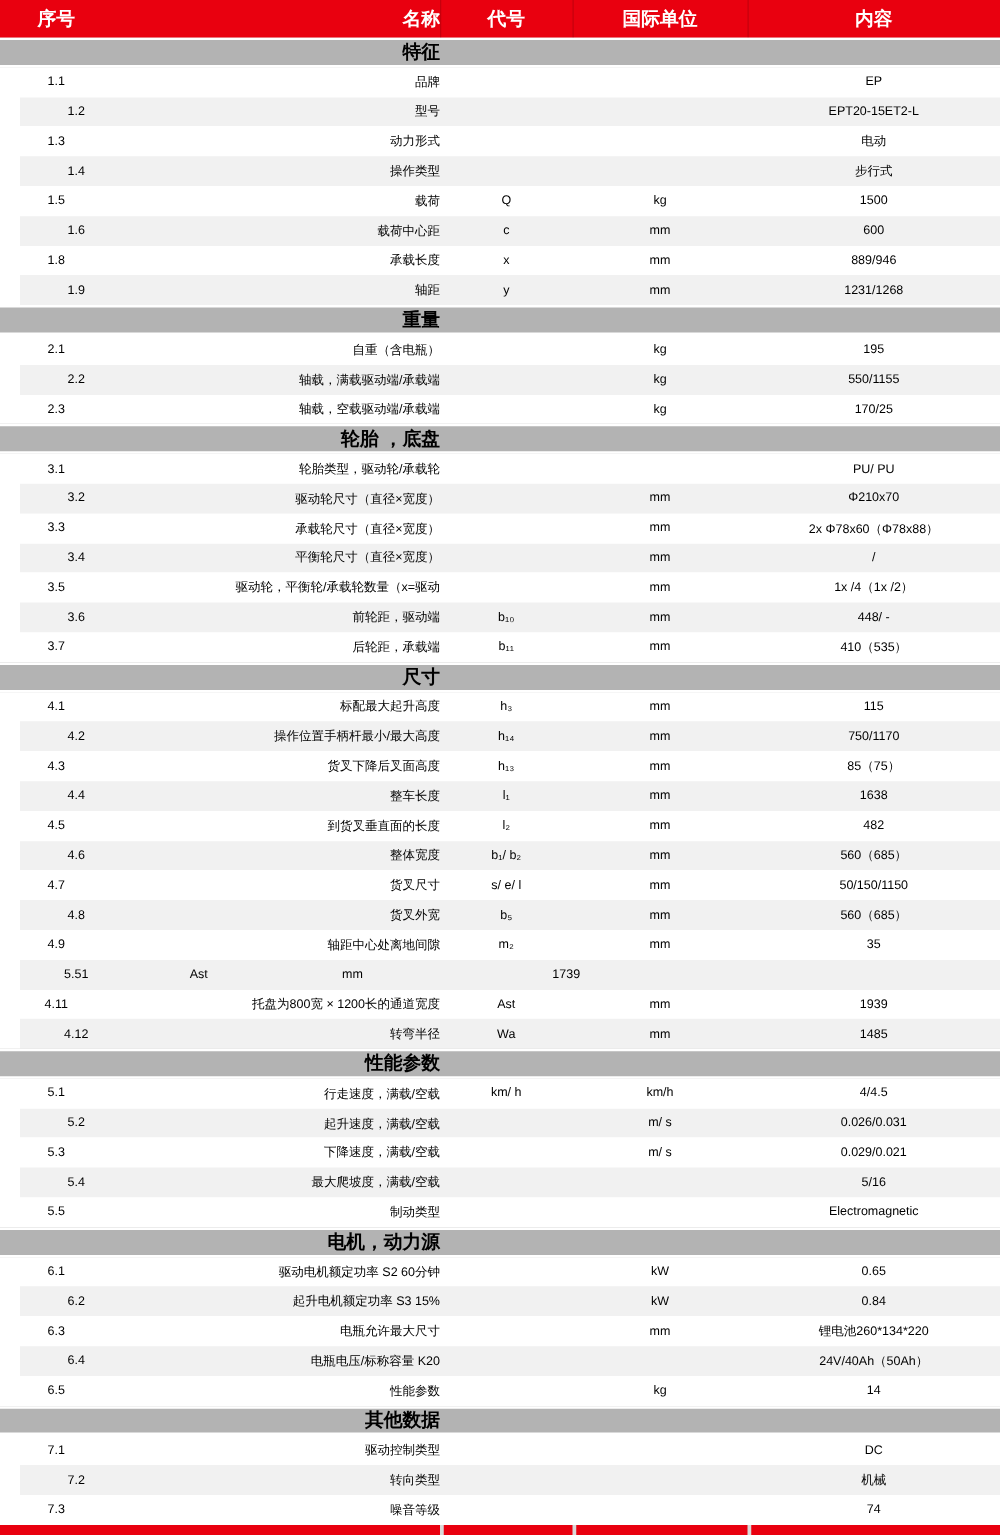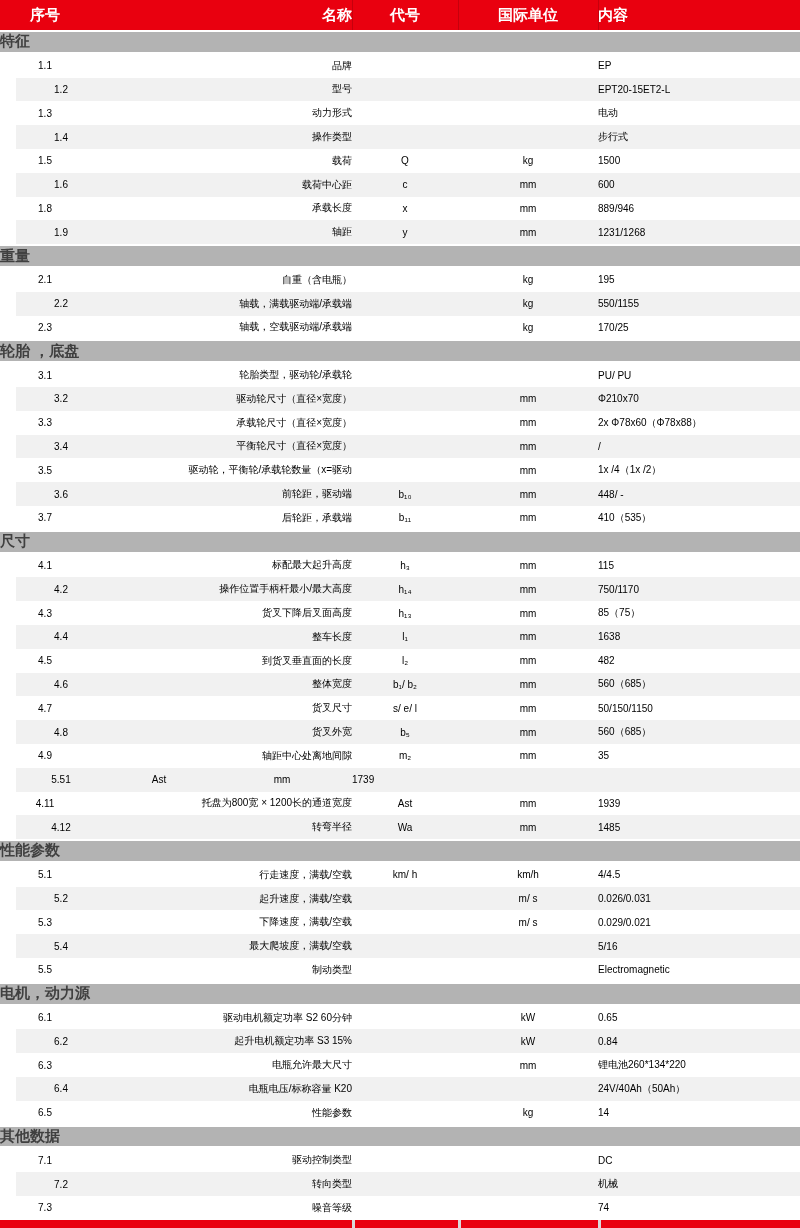--- a/index.html
+++ b/index.html
@@ -16,27 +16,27 @@
   
   .thead{height:30px;flex:0 0 30px;background:var(--red);color:#fff;
     display:flex;align-items:center;font-weight:bold;font-size:15px;position:relative;}
   .thead .vsep{position:absolute;top:0;bottom:0;width:1px;background:rgba(0,0,0,0.15);}
 
   
   .c-index{width:90px;flex:0 0 90px;text-align:center;}
   .c-name{flex:1 1 auto;text-align:right;overflow:hidden;white-space:nowrap;}
   .c-code{width:106px;flex:0 0 106px;text-align:center;}
   .c-unit{width:140px;flex:0 0 140px;text-align:center;}
-  .c-content{width:202px;flex:0 0 202px;overflow:hidden;white-space:nowrap;}
+  .c-content{width:202px;flex:0 0 202px;text-align:center;overflow:hidden;white-space:nowrap;}
 
   
   .band{height:var(--rh);flex:0 0 var(--rh);background:var(--band-gray);
     border-top:2.5px solid #fff;border-bottom:2.5px solid #fff;
     display:flex;align-items:center;}
-  .band-title{width:352px;text-align:left;font-weight:bold;font-size:15px;color:#404040;}
+  .band-title{width:352px;text-align:right;font-weight:bold;font-size:15px;color:#000000;}
 
   
   .row{height:var(--rh);flex:0 0 var(--rh);display:flex;align-items:center;
     font-size:10px;background:#fff;}
   .row.alt{background:var(--row-alt);margin-left:16px;}
 
   
   .tfoot{height:8px;flex:0 0 8px;background:var(--red);position:relative;margin-top:auto;}
   .tfoot .vsep{position:absolute;top:0;bottom:0;width:3px;background:#d9d9d9;}
 

